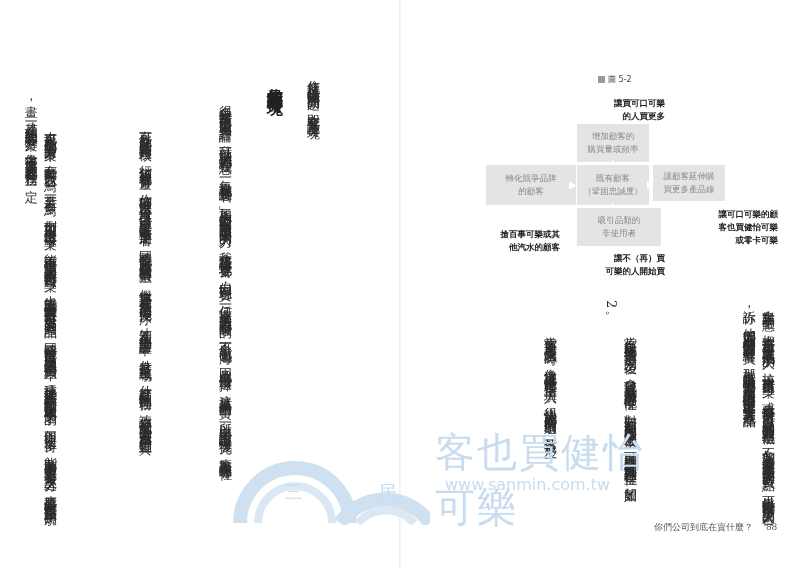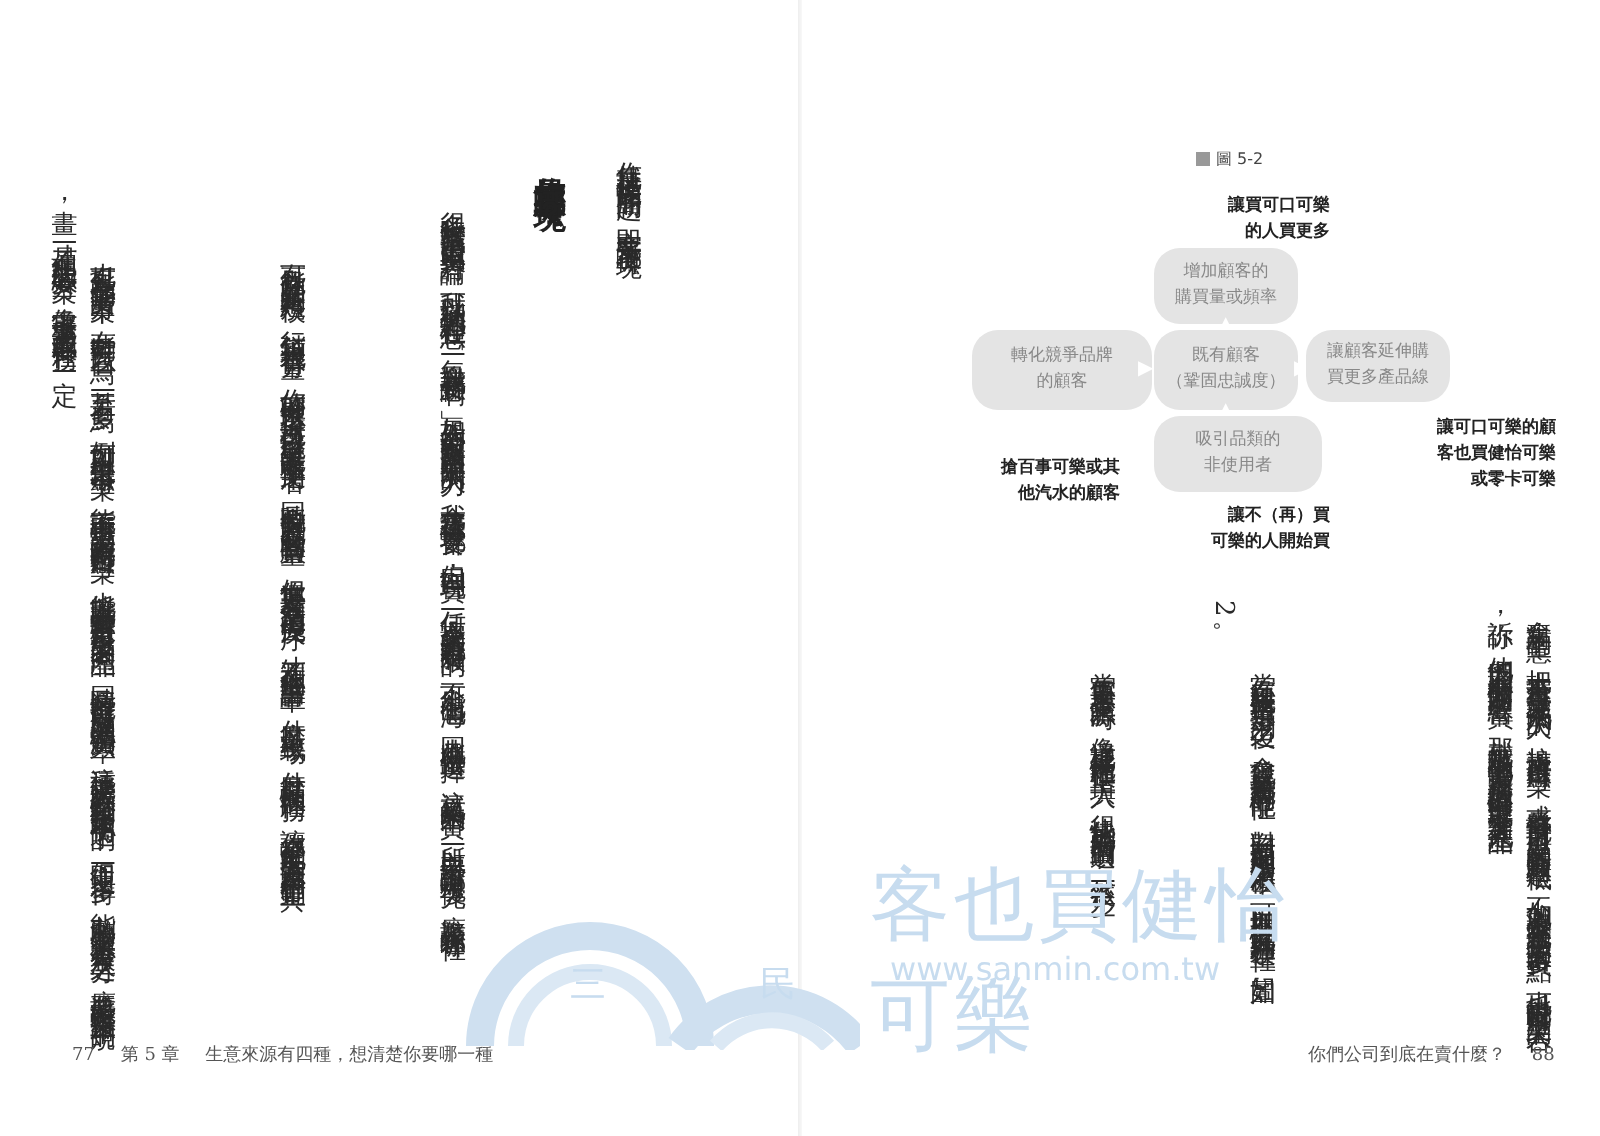--- a/index.html
+++ b/index.html
@@ -12,41 +12,36 @@
   .vcol{position:absolute;writing-mode:vertical-rl;font-size:13px;line-height:19.2px;letter-spacing:1.6px;
         white-space:nowrap;}
   .heading{position:absolute;writing-mode:vertical-rl;font-size:16px;font-weight:bold;letter-spacing:2px;
            color:#222;}
   .footer{position:absolute;top:521px;font-size:9px;color:#555;white-space:nowrap;}
   .footer span{margin-right:10px;}
   
   .fig-title{position:absolute;font-family:"DejaVu Sans","Liberation Sans",sans-serif;font-size:8px;color:#444;}
   .fig-title .sq{display:inline-block;width:7px;height:7px;background:#999;margin-right:3px;vertical-align:-1px;}
   .box{position:absolute;background:#e4e4e4;font-family:"DejaVu Sans","Liberation Sans",sans-serif;
-       font-size:8.5px;color:#888;text-align:center;display:flex;align-items:center;justify-content:center;line-height:13px;border-radius:13px;}
+       font-size:8.5px;color:#888;text-align:center;display:flex;align-items:center;justify-content:center;line-height:13px;}
   .label{position:absolute;font-family:"DejaVu Sans","Liberation Sans",sans-serif;font-size:8.5px;font-weight:bold;
          color:#222;text-align:right;line-height:13px;}
   .arrow{position:absolute;color:#fff;font-size:10px;font-family:"DejaVu Sans",sans-serif;line-height:10px;}
   .watermark{position:absolute;left:230px;top:425px;width:420px;height:100px;pointer-events:none;}
   .wm-text{position:absolute;font-family:"DejaVu Sans","Liberation Sans",sans-serif;color:#c7dcef;}
 </style>
 </head>
 <body>
 
 <div class="page page-left">
   <div class="vcol" style="right:77px;top:70px;height:260px;">作就是評估優先順序的問題，即究竟要主攻哪一塊。</div>
   <div class="heading" style="right:115px;top:75px;">你最想要哪一塊？</div>
   <div class="vcol" style="right:165px;top:95px;height:410px;white-space:normal;width:0;">很多時候當我拿出這張圖與客戶討論，我可以讀到他們心裡在想：「每一塊我都想要啊。」如果你的公司有無限的預算與無限的人力，我會建議你每一塊都要，但回到現實，任何一家企業的資源都是有限的，不可能包山包海，因此就得做出選擇，這就是策略的本質，所以一定要討論出哪一塊優先、應該聚焦在哪裡。</div>
   <div class="vcol" style="right:245px;top:95px;height:410px;white-space:normal;text-indent:2em;">有可能你的品牌足夠具規模，行銷預算也很有分量，你的確可以選擇不只一塊（像可口可樂可能要吸引非使用者，同時也要刺激既有顧客的購買量），但你還是要有一個清楚的優先次序，才知道在你的全盤計畫中，什麼是主攻戰場，什麼是輔助性的任務，讓你容易分配手上的資源及可用的行銷工具。</div>
   <div class="vcol" style="right:340px;top:95px;height:410px;white-space:normal;text-indent:2em;">也有可能在你的落實方案中，有些動作可以一石二鳥，甚至一石多鳥，例如可口可樂推出零卡可樂，能讓不再買可樂的人重新喝起可口可樂，也能讓既有顧客購買更多可口可樂的不同產品，同時還能提高可口可樂的總體消費頻率，這種能帶來綜效的行銷動作是最聰明不過的了，但即使一舉多得，能刺激的生意來源還是有主次之分，應該要能對應得上原本的規畫，才是一個理想的綜效方案。像零卡可樂要達成的首要任務，一定</div>
-  <div class="footer" style="left:36px;">
-    <span>77</span>
-    <span>第 5 章</span>
-    <span>生意來源有四種，想清楚你要哪一種</span>
-  </div>
 </div>
 
 <div class="gutter"></div>
 
 <div class="page page-right">
   <div class="fig-title" style="left:198px;top:74px;"><span class="sq"></span><span>圖 5-2</span></div>
 
   <div class="label" style="left:155px;top:97px;width:110px;white-space:pre;">讓買可口可樂
 的人買更多</div>
   <div class="box" style="left:177px;top:124px;width:72px;height:38px;white-space:pre;">增加顧客的

